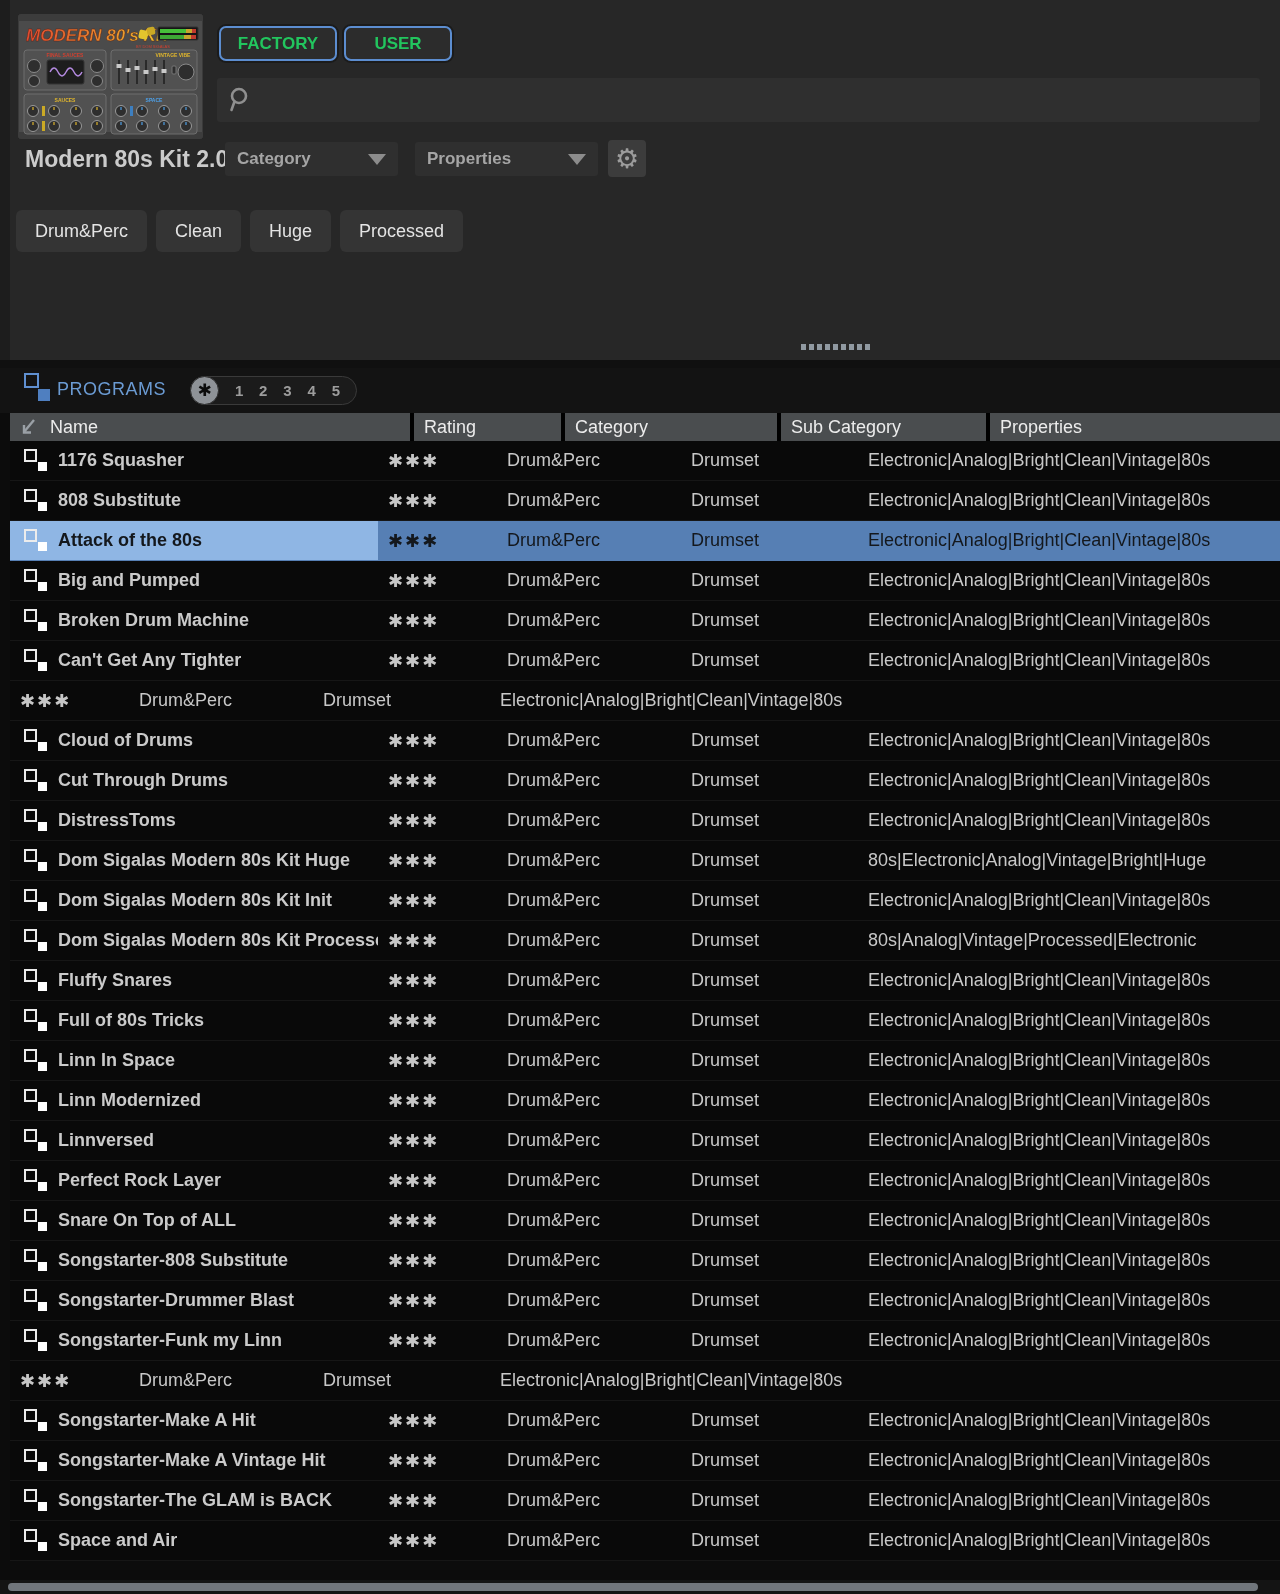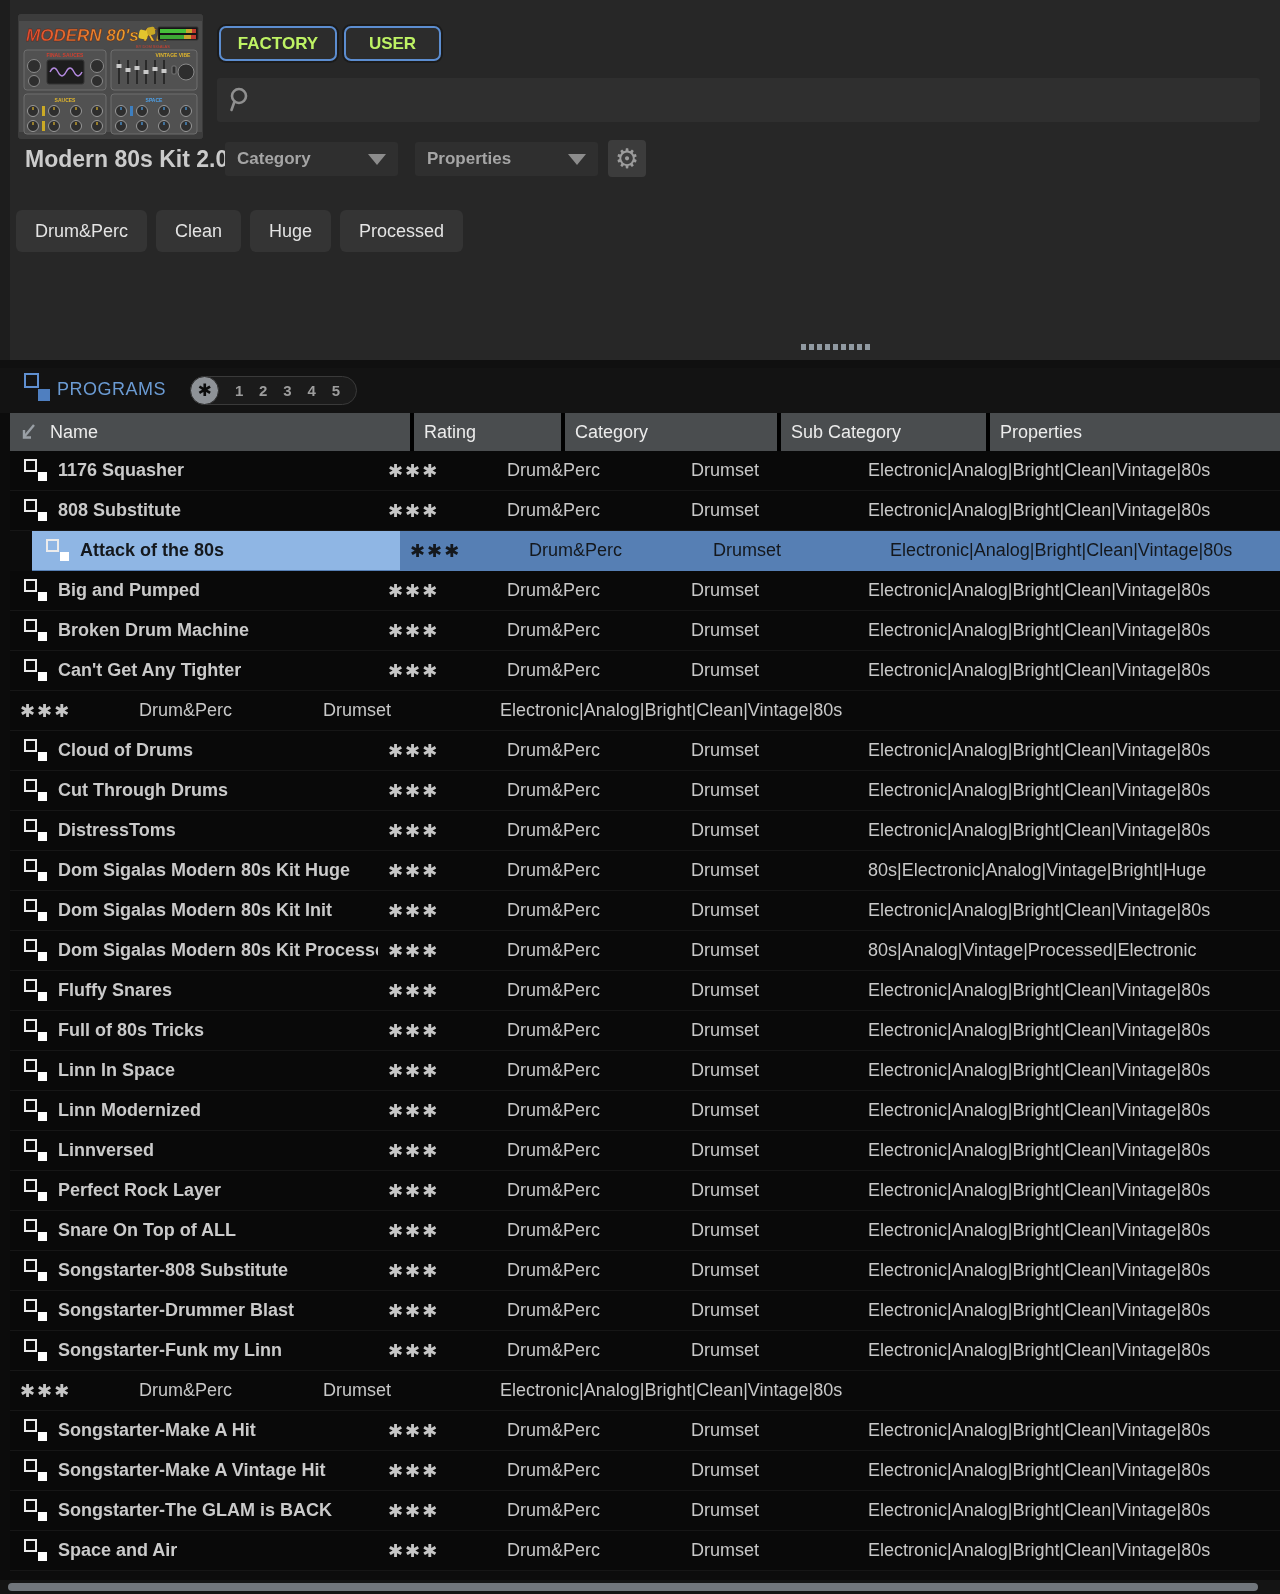--- a/index.html
+++ b/index.html
@@ -11,26 +11,26 @@
 
   
   .top-panel { position:absolute; left:0; top:0; width:1280px; height:360px; background:#272727; }
   .left-strip { position:absolute; left:0; top:0; width:10px; height:360px; background:#1d1d1d; }
 
   .thumb { position:absolute; left:18px; top:14px; width:185px; height:125px; border-radius:3px; overflow:hidden; }
   .plugin-title { position:absolute; left:25px; top:146px; font-size:23px; font-weight:bold; color:#cbcbcb; }
 
   .tab-btn {
     position:absolute; top:26px; height:35px; background:#2c2c2c;
-    border:2px solid #5c8dd0; border-radius:7px; color:#bef264;
+    border:2px solid #5c8dd0; border-radius:7px; color:#22c55e;
     font-weight:bold; font-size:17px; text-align:center; line-height:31px;
     box-shadow:0 0 0 2px #1b1b1b; cursor:pointer;
   }
   .tab-factory { left:219px; width:118px; }
-  .tab-user { left:344px; width:97px;text-align:center; }
+  .tab-user { left:344px; width:108px;text-align:center; }
 
   .search-box {
     position:absolute; left:217px; top:78px; width:1043px; height:44px;
     background:#2f2f2f; border-radius:3px; display:flex; align-items:center; padding-left:12px;
   }
   .search-box input {
     flex:1; background:transparent; border:none; outline:none;
     color:#d0d0d0; font-size:17px; margin-left:10px; font-family:"Liberation Sans",sans-serif;
   }
 
@@ -74,21 +74,21 @@
   .rating-pill .star-circle {
     width:29px; height:29px; margin-left:-1px; border-radius:50%;
     background:#8e9297; border:1px solid #2a2a2a; color:#0b0b0b;
     font-family:"DejaVu Sans",sans-serif; font-size:17px; text-align:center; line-height:27px; cursor:pointer;
   }
   .rating-pill .nums { flex:1; display:flex; justify-content:space-around; padding:0 8px; }
   .rating-pill .nums span { color:#9d9d9d; font-weight:bold; font-size:15px; cursor:pointer; }
 
   
   .table { position:absolute; left:10px; top:413px; width:1270px; }
-  .thead { display:flex; height:38px; background:#4a4d4f; }
+  .thead { display:flex; height:28px; background:#4a4d4f; }
   .thead .cell {
     display:flex; align-items:center; padding-left:10px;
     color:#ececec; font-size:18px; white-space:nowrap; overflow:hidden; cursor:pointer;
   }
   .thead .cell + .cell { border-left:4px solid #000000;margin-left:32px; }
   .c-name { width:368px; } .c-rating { width:119px; } .c-cat { width:184px; } .c-sub { width:177px;text-align:center; } .c-props { flex:1; }
   .thead .c-name { padding-left:8px; }
   .sort-arrow { margin-right:12px; flex:0 0 auto; }
 
   .tbody .row {
@@ -102,21 +102,21 @@
   .tbody .c-name { padding-left:48px; font-weight:bold; color:#cacaca; position:relative; }
   .row-check { position:absolute; left:14px; top:8px; width:26px; height:24px; }
   .row-check .outline { position:absolute; left:0; top:0; width:13px; height:13px; border:2px solid #ececec; }
   .row-check .fill { position:absolute; left:14px; top:13px; width:9px; height:9px; background:#fff; }
   .stars { font-family:"DejaVu Sans",sans-serif; letter-spacing:2px; color:#c6c6c6; font-size:18px; }
 
   .row.selected .c-name { background:#8fb6e4; color:#14181d; }
   .row.selected .cell { background:#567fb4; color:#14181d; }
   .row.selected .c-name { background:#8fb6e4; }
   .row.selected .stars { color:#14181d; }
-  .row.selected { border-bottom:1px solid #567fb4;margin-left:22px; }
+  .row.selected { border-bottom:1px solid #567fb4; }
 
   
   .hscroll { position:absolute; left:0; top:1580px; width:1280px; height:14px; background:#141414; }
   .hscroll .thumb-bar { position:absolute; left:8px; top:3px; width:1250px; height:8px; background:#71767c; border-radius:4px; cursor:pointer; }
 </style>
 </head>
 <body>
 
 <div class="top-panel">
   <div class="left-strip"></div>

